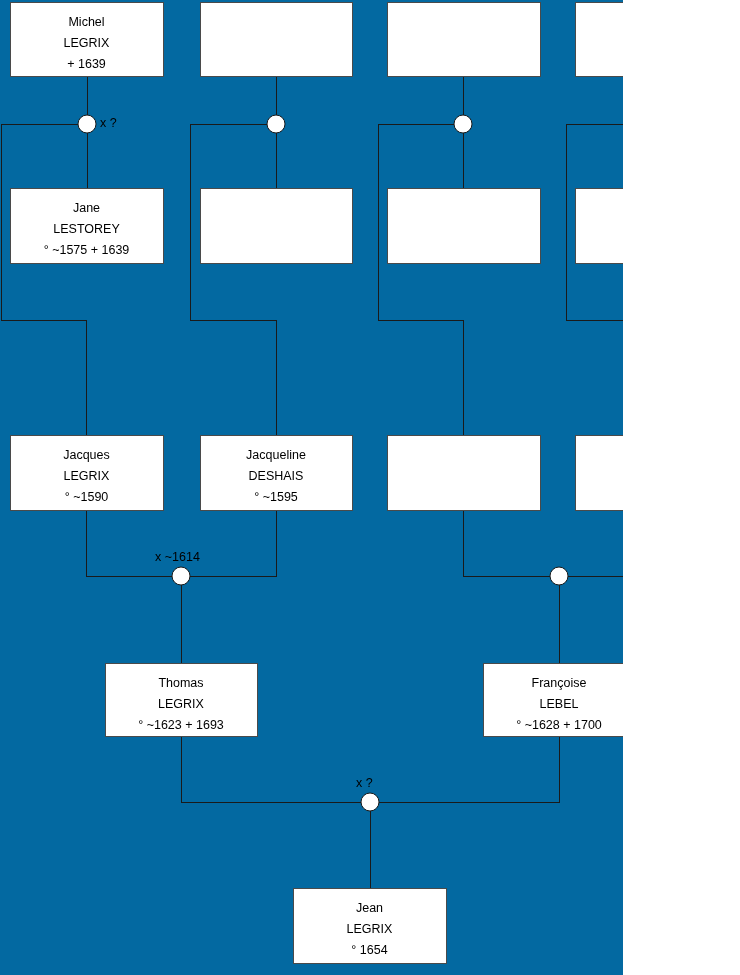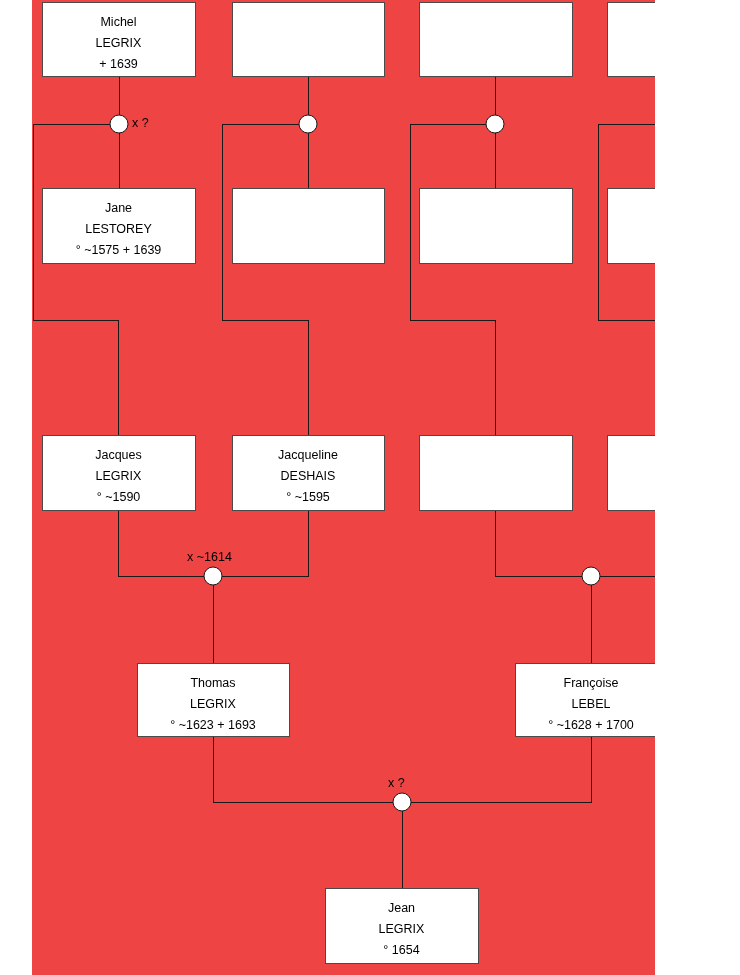--- a/index.html
+++ b/index.html
@@ -7,23 +7,22 @@
     padding: 0;
     background: #ffffff;
   }
   body {
     font-family: "Liberation Sans", sans-serif;
   }
   #chart-root {
     position: relative;
     width: 623px;
     height: 975px;
-    background: #ef4444;
+    background: #0369a1;
     overflow: hidden;
-    margin-left: 32px;
   }
   svg.tree-canvas {
     position: absolute;
     left: 0;
     top: 0;
     width: 740px;
     height: 975px;
     display: block;
   }
   .node-box {

